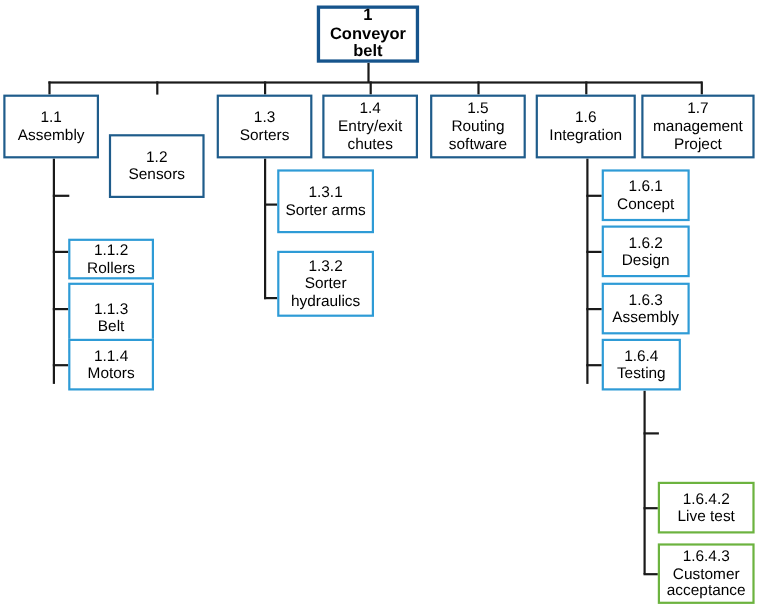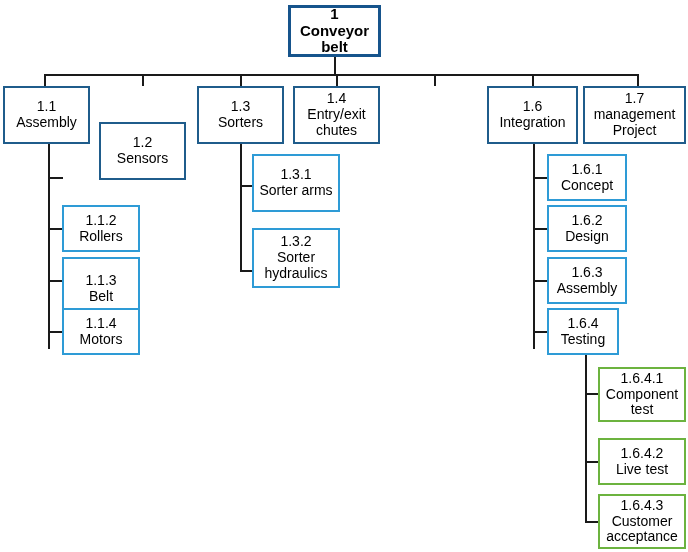--- a/index.html
+++ b/index.html
@@ -121,34 +121,39 @@
     <span class="code">1.3</span>
     <span class="label">Sorters</span>
   </div>
 
   <div class="node lvl1" style="left:293px; top:86px; width:87px; height:58px;">
     <span class="code">1.4</span>
     <span class="label">Entry/exit</span>
     <span class="label">chutes</span>
   </div>
 
+  <div class="node lvl1" style="left:391px; top:86px; width:87px; height:58px;">
+    <span class="code">1.5</span>
+    <span class="label">Routing</span>
+    <span class="label">software</span>
+  </div>
 
   <div class="node lvl1" style="left:487px; top:86px; width:91px; height:58px;">
     <span class="code">1.6</span>
     <span class="label">Integration</span>
   </div>
 
   <div class="node lvl1" style="left:583px; top:86px; width:103px; height:58px;">
     <span class="code">1.7</span>
     <span class="label">management</span>
     <span class="label">Project</span>
   </div>
 
 
-  <div class="node lvl2" style="left:62px; top:205px; width:78px; height:47px;">
+  <div class="node lvl2" style="left:62px; top:217px; width:78px; height:37px;">
     <span class="code">1.1.2</span>
     <span class="label">Rollers</span>
   </div>
 
   <div class="node lvl2" style="left:62px; top:257px; width:78px; height:64px;">
     <span class="code">1.1.3</span>
     <span class="label">Belt</span>
   </div>
 
   <div class="node lvl2" style="left:62px; top:308px; width:78px; height:47px;">
@@ -180,25 +185,20 @@
   <div class="node lvl2" style="left:547px; top:257px; width:80px; height:47px;">
     <span class="code">1.6.3</span>
     <span class="label">Assembly</span>
   </div>
 
   <div class="node lvl2" style="left:547px; top:308px; width:72px; height:47px;">
     <span class="code">1.6.4</span>
     <span class="label">Testing</span>
   </div>
 
-  <div class="node lvl3" style="left:598px; top:367px; width:88px; height:55px;">
-    <span class="code">1.6.4.1</span>
-    <span class="label">Component</span>
-    <span class="label">test</span>
-  </div>
 
   <div class="node lvl3" style="left:598px; top:438px; width:88px; height:47px;justify-content:center;">
     <span class="code">1.6.4.2</span>
     <span class="label">Live test</span>
   </div>
 
   <div class="node lvl3" style="left:598px; top:494px; width:88px; height:55px;">
     <span class="code">1.6.4.3</span>
     <span class="label">Customer</span>
     <span class="label">acceptance</span>

